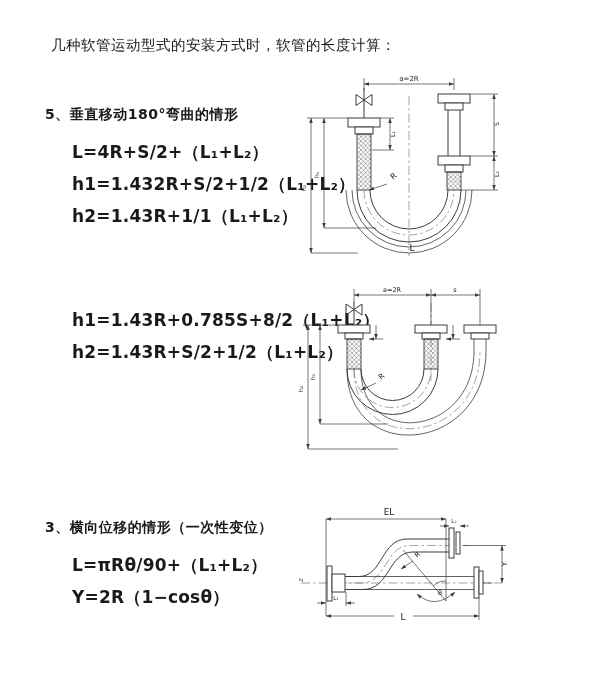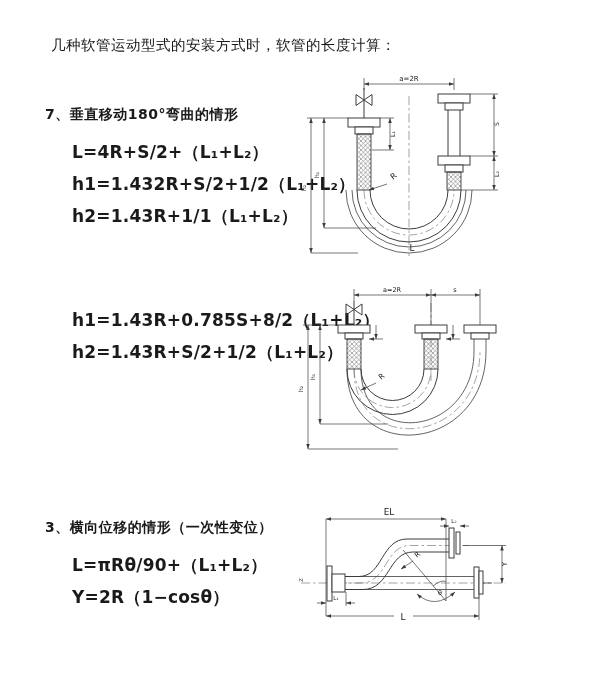--- a/index.html
+++ b/index.html
@@ -22,21 +22,21 @@
   .hose{stroke:#3c3c3c;stroke-width:.9}
 </style>
 </head>
 <body>
 
 <div>
 
   <h1 class="title">几种软管运动型式的安装方式时，软管的长度计算：</h1>
 
   <section class="sec" style="top:104px">
-    <h2>7、垂直移动180°弯曲的情形</h2>
+    <h2>5、垂直移动180°弯曲的情形</h2>
     <div class="formula">L=4R+S/2+（L₁+L₂）</div>
     <div class="formula">h1=1.432R+S/2+1/2（L₁+L₂）</div>
     <div class="formula">h2=1.43R+1/1（L₁+L₂）</div>
   </section>
 
   <div class="diag" style="left:298px;top:60px">
   <svg width="265" height="205" viewBox="0 0 265 205">
     <defs>
       <marker id="ar1" viewBox="0 0 10 10" refX="9.5" refY="5" markerWidth="8" markerHeight="8" orient="auto-start-reverse">
         <path d="M0.5 1.8 L9.5 5 L0.5 8.2 Z" fill="#3c3c3c"></path>

